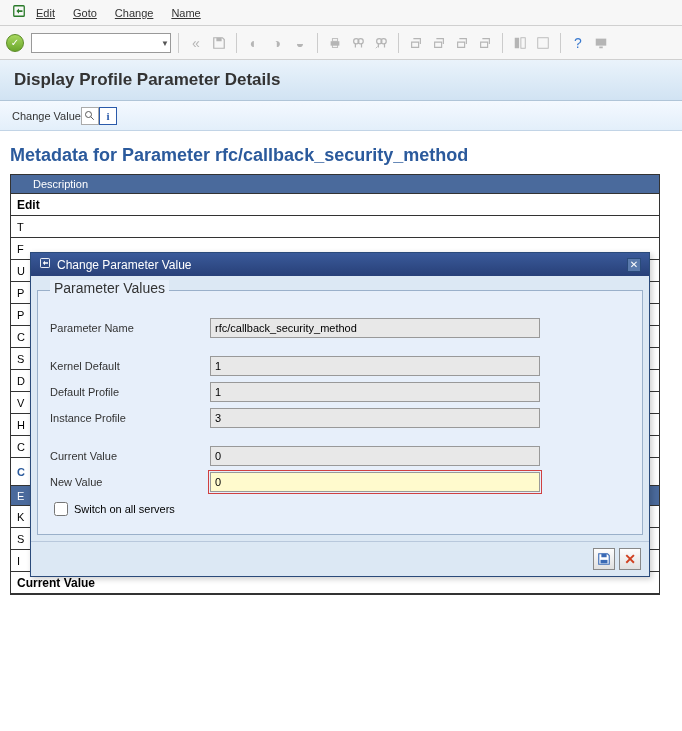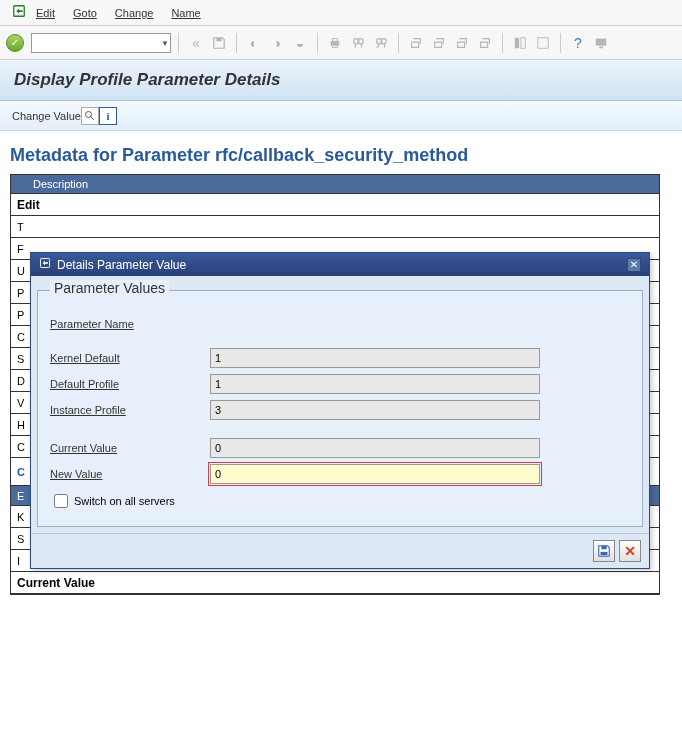--- a/index.html
+++ b/index.html
@@ -76,21 +76,20 @@
     }
     
     
     .title-band {
       background: linear-gradient(#eaf3fb, #d1e3f3);
       padding: 10px 14px;
       border-bottom: 1px solid #b0c5d8;
     }
     .title-band h1 {
       font-size: 17px;
-      font-style: italic;
       font-weight: bold;
       color: #333;
     }
     
     
     .subtoolbar {
       display: flex;
       align-items: center;
       padding: 6px 12px;
       background: linear-gradient(#f4f9ff, #e3effa);
@@ -208,21 +207,20 @@
       top: -2px;
     }
     .form-row {
       display: flex;
       align-items: center;
       margin-bottom: 6px;
     }
     .form-label {
       width: 160px;
       color: #333;
-      text-decoration: underline;
     }
     .form-field {
       width: 330px;
       height: 20px;
       border: 1px solid #999;
       background: #e8e8e8;
       padding: 2px 4px;
       font-size: 11px;
       font-family: Arial, sans-serif;
     }
@@ -398,30 +396,31 @@
   </div>
 </div>
 
 <div class="modal">
   <div class="modal-title">
     <span class="left">
       <span><svg width="12" height="12" viewBox="0 0 16 16">
             <rect x="2" y="2" width="12" height="12" rx="1" fill="none" stroke="#fff" stroke-width="1.2"></rect>
             <path d="M5 8 L8 5 L8 7 L12 7 L12 9 L8 9 L8 11 Z" fill="#fff"></path>
           </svg></span>
-      <span>Details Parameter Value</span>
+      <span>Change Parameter Value</span>
     </span>
     <span class="modal-close">✕</span>
   </div>
   <div class="modal-body">
     <fieldset class="param-box">
       <legend class="param-box-title">Parameter Values</legend>
 
       <div class="form-row">
         <span class="form-label">Parameter Name</span>
+        <input class="form-field" readonly="" value="rfc/callback_security_method" style="">
       </div>
       <div class="gap"></div>
       <div class="form-row">
         <span class="form-label">Kernel Default</span>
         <input class="form-field" readonly="" value="1" style="">
       </div>
       <div class="form-row">
         <span class="form-label">Default Profile</span>
         <input class="form-field" readonly="" value="1" style="">
       </div>

